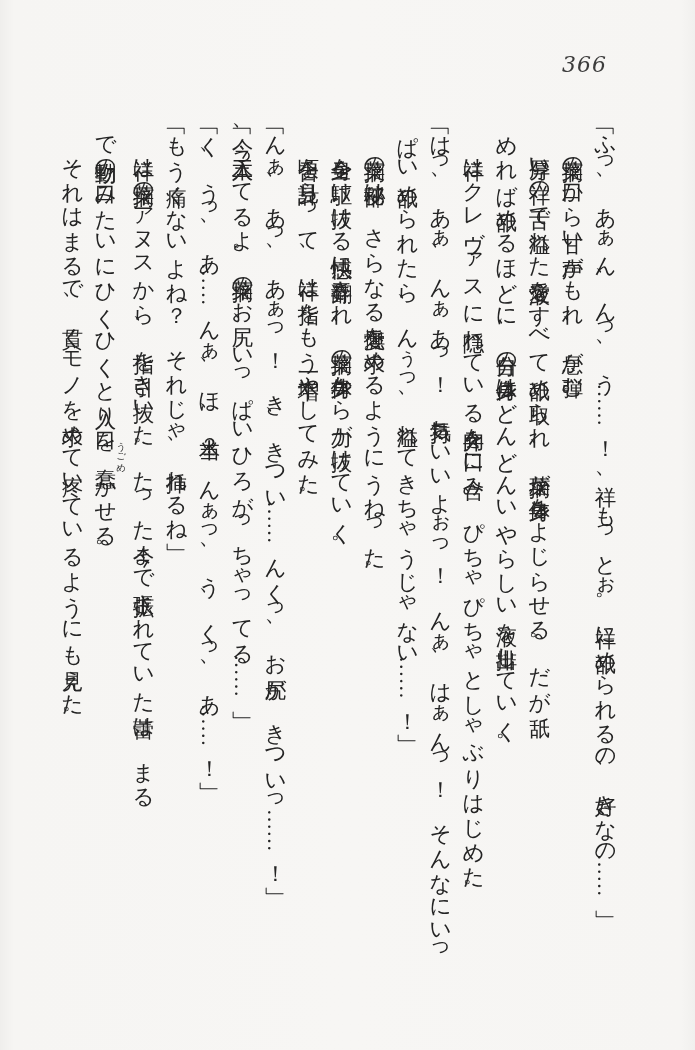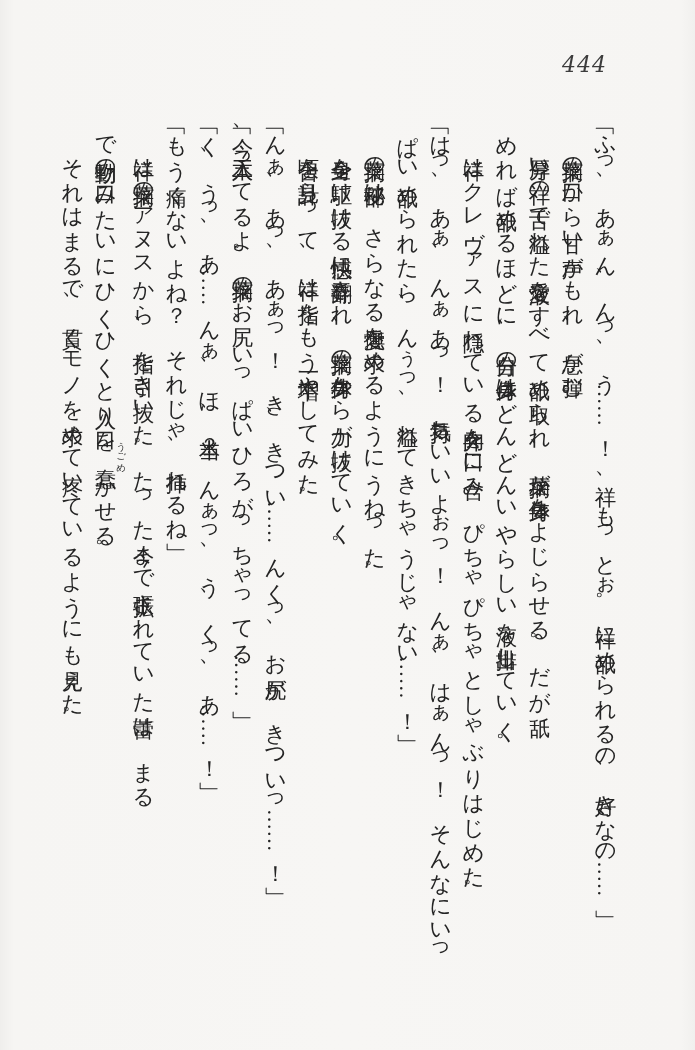--- a/index.html
+++ b/index.html
@@ -56,21 +56,21 @@
   rt {
     font-size: 9.5px;
     color: #2e2e2e;
     letter-spacing: 0;
   }
 </style>
 </head>
 <body>
 
 <div class="page">
-  <div class="page-number">444</div>
+  <div class="page-number">366</div>
   <div class="text-block">
       <div class="line">「ふっ、あぁん、んっ、う……！　祥、もっとぉ。祥に舐められるの、好きなの……」</div>
       <div class="line indent">菜摘の口から甘い声がもれ、息が弾む。</div>
       <div class="line indent">分厚い祥の舌で溢れた愛液をすべて舐め取られ、菜摘が身体をよじらせる。だが舐</div>
       <div class="line">めれば舐めるほどに、自分の身体はどんどんいやらしい液を排出していく。</div>
       <div class="line indent">祥はクレヴァスに隠れている肉弁を口に含み、ぴちゃぴちゃとしゃぶりはじめた。</div>
       <div class="line">「はっ、あぁ、んぁあっ！　気持ちいいよぉっ！　んぁ、はぁんっ！　そんなにいっ</div>
       <div class="line">ぱい舐められたら、んぅっ、溢れてきちゃうじゃない……！」</div>
       <div class="line indent">菜摘の秘部は、さらなる愛撫を求めるようにうねった。</div>
       <div class="line indent">全身を駆け抜ける快感に翻弄され、菜摘の身体から力が抜けていく。</div>

